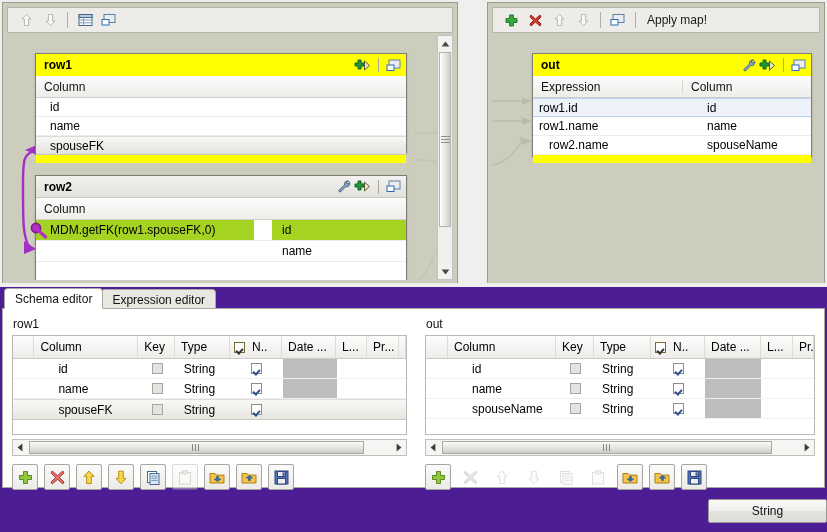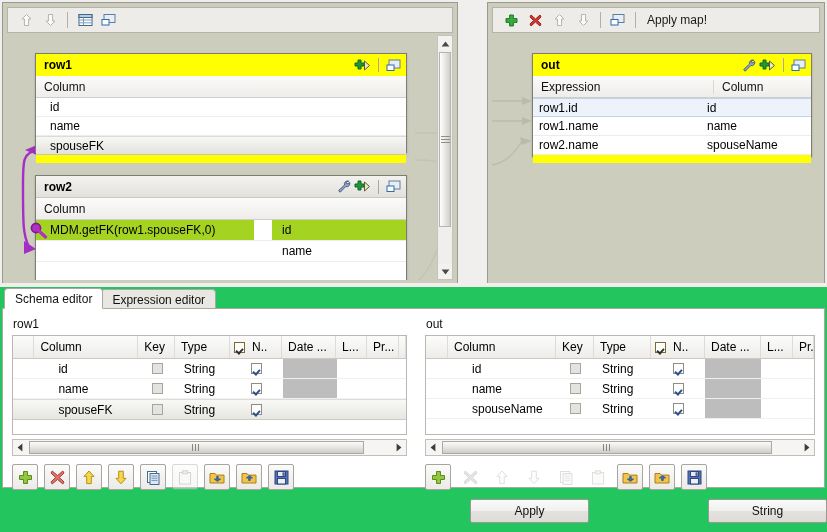--- a/index.html
+++ b/index.html
@@ -55,21 +55,21 @@
   .vscroll{position:absolute;right:4px;top:32px;bottom:4px;width:16px;background:#f0efee;border:1px solid #c4c3bd;box-sizing:border-box;}
   .vs-arrow{height:15px;display:flex;align-items:center;justify-content:center;background:#f3f2f0;}
   .vs-thumb{position:absolute;left:1px;right:1px;top:16px;height:175px;
      background:linear-gradient(to right,#fdfdfd,#e9e8e4,#cfcec9);border:1px solid #b5b4ae;box-sizing:border-box;
      display:flex;align-items:center;justify-content:center;}
   .vs-grip{width:9px;height:7px;background:
      repeating-linear-gradient(to bottom,#8f8f88 0 1px,transparent 1px 3px);}
   .vs-arrow.bot{position:absolute;bottom:0;left:0;right:0;}
 
   
-  .editor{position:absolute;left:0;top:287px;width:827px;height:245px;background:#22c55e;}
+  .editor{position:absolute;left:0;top:287px;width:827px;height:245px;background:#4c1d95;}
   .tabs{position:absolute;left:4px;top:2px;height:20px;display:flex;align-items:flex-end;}
   .tab{height:19px;padding:0 10px;display:flex;align-items:center;font-size:12px;
        border:1px solid #a9a9a2;border-bottom:none;border-radius:4px 4px 0 0;background:#e4e3de;color:#111;}
   .tab.active{background:#fff;border-bottom:1px solid #fff;position:relative;z-index:3;}
   .tab:not(.active){margin-left:-2px;background:#e8e7e2;}
 
   .tabbody{position:absolute;left:2px;right:2px;top:21px;bottom:44px;background:#fff;border:1px solid #a9a9a2;box-sizing:border-box;}
 
   .half{position:absolute;top:0;bottom:0;}
   .half-l{left:0;width:413px;}
@@ -327,33 +327,33 @@
               <span class="tt-sep"></span>
               <span>
                 <svg width="16" height="13" viewBox="0 0 16 13">
                     <rect x="3" y="1" width="11" height="8" fill="#e9edf2" stroke="#5c7ea1"></rect>
                     <rect x="1" y="6" width="7" height="5.5" fill="#fff" stroke="#2f6bb0"></rect>
                   </svg>
               </span>
             </span>
           </div>
           <div class="thead">
-            <div class="th" style="width:181px;border-right:1px solid #d9d8d2;">Expression</div>
+            <div class="th" style="width:150px;border-right:1px solid #d9d8d2;">Expression</div>
             <div class="th" style="flex:1;padding-left:8px;">Column</div>
           </div>
           <div class="trow hl">
             <div class="td" style="width:158px;padding-left:6px;">row1.id</div>
             <div class="td" style="flex:1;padding-left:16px;">id</div>
           </div>
           <div class="trow">
             <div class="td" style="width:158px;padding-left:6px;">row1.name</div>
             <div class="td" style="flex:1;padding-left:16px;">name</div>
           </div>
           <div class="trow">
-            <div class="td" style="width:158px;padding-left:6px;">row2.name</div>
+            <div class="td" style="width:158px;padding-left:16px;">row2.name</div>
             <div class="td" style="flex:1;padding-left:16px;">spouseName</div>
           </div>
           <div class="tfoot"></div>
         </div>
       </div>
     </div>
   </div>
 
   <div class="divider"></div>
 
@@ -651,17 +651,16 @@
                 <rect x="3.5" y="1.5" width="8" height="5" fill="#e8eaf0" stroke="#2d4781"></rect>
                 <rect x="8.5" y="2.3" width="2.2" height="3.6" fill="#4a5f92"></rect>
                 <rect x="3.5" y="8.5" width="8" height="5.5" fill="#eef0f5" stroke="#2d4781"></rect>
               </svg>
           </div>
         </div>
       </div>
     </div>
 
     <div class="dlgbar">
-      <div class="dbtn" style="left:470px;">Apply</div>
       <div class="dbtn" style="left:708px;">String</div>
     </div>
   </div>
 </div>
 
 </body></html>

